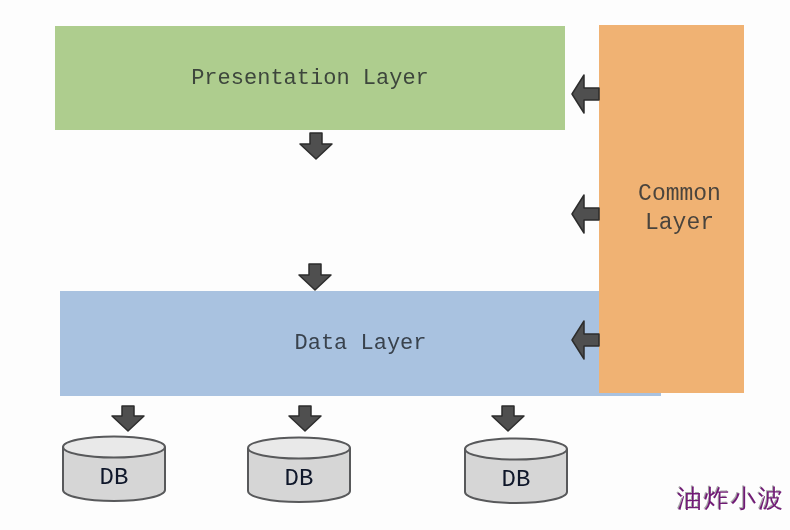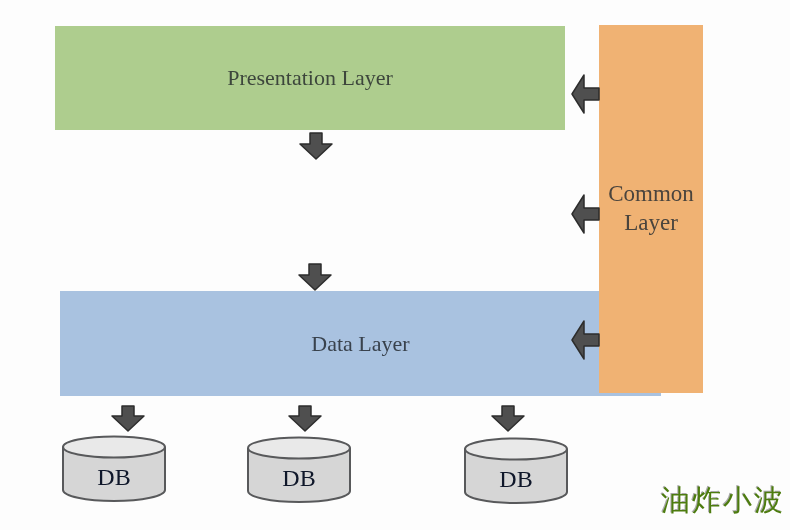--- a/index.html
+++ b/index.html
@@ -5,21 +5,21 @@
   html, body {
     margin: 0;
     padding: 0;
     background: #ffffff;
   }
   .canvas {
     position: relative;
     width: 790px;
     height: 530px;
     background: #fdfdfd;
-    font-family: Liberation Serif, serif;
+    font-family: Liberation Mono, monospace;
     overflow: hidden;
   }
   .layer {
     position: absolute;
     display: flex;
     align-items: center;
     justify-content: center;
     font-size: 22px;
     font-weight: 400;
   }
@@ -29,45 +29,45 @@
   }
   #layer-business {
     left: 57px; top: 157px; width: 513px; height: 106px;
     background: #f8d974; color: #45413a;
   }
   #layer-data {
     left: 60px; top: 291px; width: 601px; height: 105px;
     background: #a9c2e0; color: #39424d;
   }
   #layer-common {
-    left: 599px; top: 25px; width: 104px; height: 368px;
+    left: 599px; top: 25px; width: 129px; height: 368px;
     background: #f0b273; color: #4a443d;
-    text-align: center; font-size: 23px; line-height: 1.25;
+    text-align: center; font-size: 23px; line-height: 1.25; padding-left: 16px;
   }
   .arrow {
     position: absolute;
     display: block;
   }
   .db {
     position: absolute;
     width: 106px; height: 68px;
   }
   .db svg { position: absolute; left: 0; top: 0; }
   .db-label {
     position: absolute;
     left: 0; right: 0; top: 16px; bottom: 0;
     display: flex; align-items: center; justify-content: center;
     font-size: 24px; color: #0f172a;
   }
   .watermark {
     position: absolute;
-    right: 5px; bottom: 9px;
-    font-size: 29px;
+    right: 5px; bottom: 15px;
+    font-size: 25px;
     letter-spacing: 2px;
-    color: #4d7c0f;
+    color: #701a75;
     text-shadow: 1px 1px 0 #ffffff, -1px -1px 0 #a8a8a8;
   }
 </style>
 </head>
 <body>
 
 <div class="canvas">
 
   <div class="layer" id="layer-presentation">
     <span>Presentation Layer</span>

